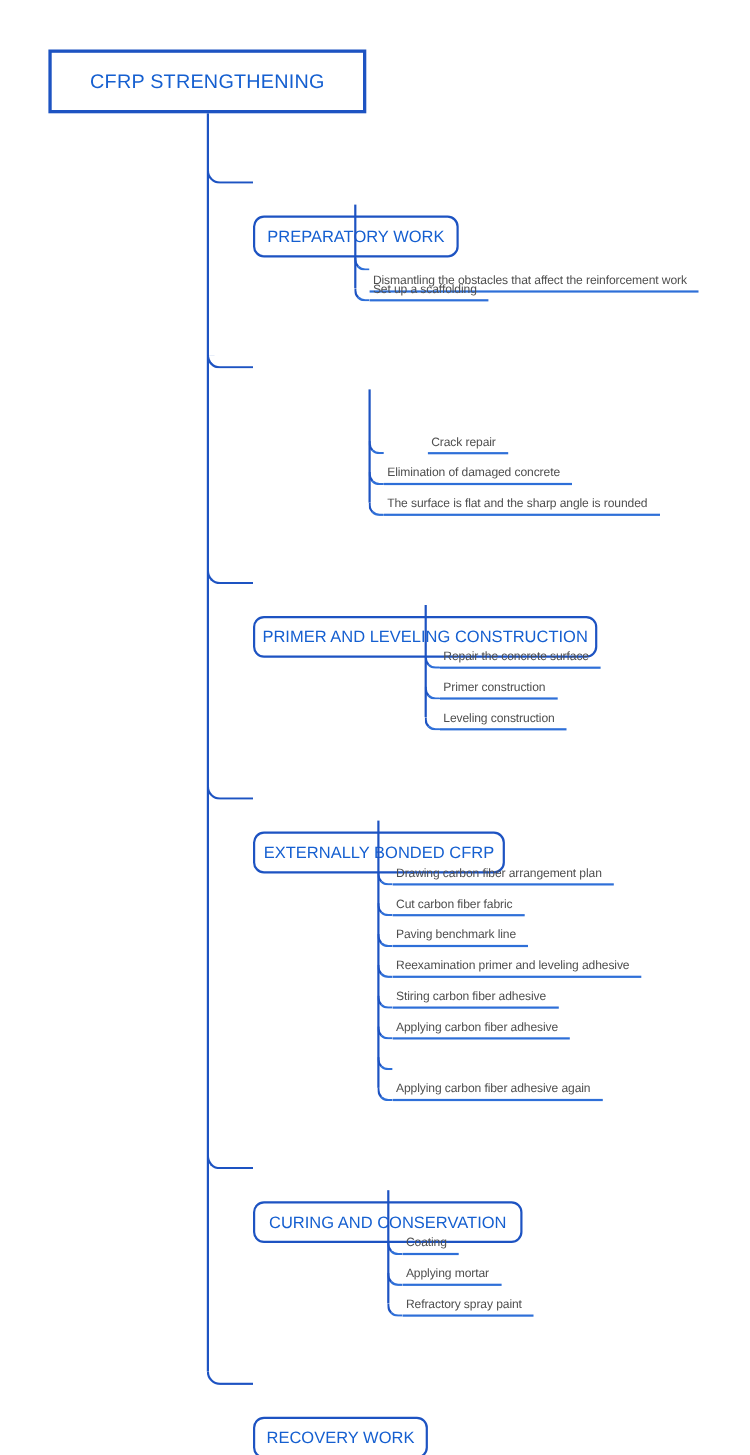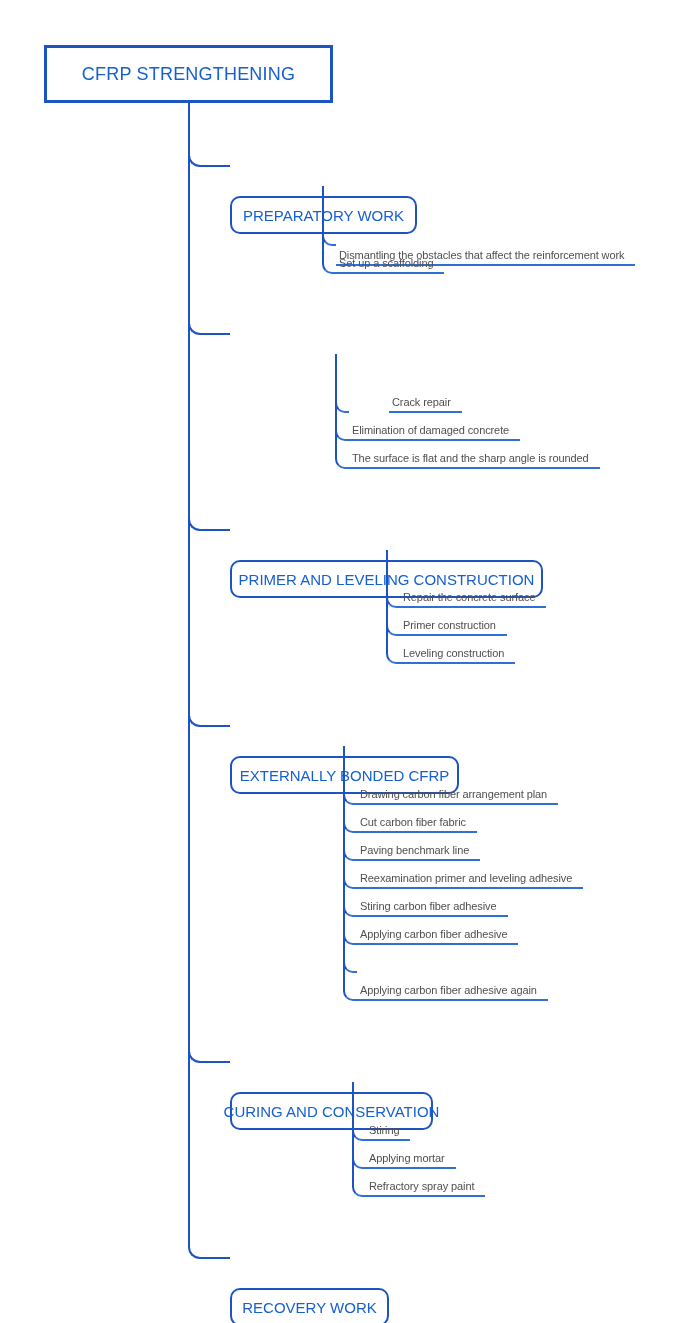--- a/index.html
+++ b/index.html
@@ -135,28 +135,28 @@
   <div class="child" style="left:357px; top:927px;">
     <span>Applying carbon fiber adhesive</span>
   </div>
   <div class="elbow child-elbow" style="left:343px; top:961px;"></div>
   <div class="elbow child-elbow" style="left:343px; top:989px;"></div>
   <div class="child" style="left:357px; top:983px;">
     <span>Applying carbon fiber adhesive again</span>
   </div>
 
   <div class="elbow topic-elbow" style="top:1051px;"></div>
-  <div class="topic-box" style="top:1044px; width:203px;justify-content:center;">
+  <div class="topic-box" style="top:1044px; width:245px;justify-content:center;">
     <span>CURING AND CONSERVATION</span>
   </div>
   <div class="vline" style="left:352px; top:1082px; height:103px;"></div>
 
   <div class="elbow child-elbow" style="left:352px; top:1129px;"></div>
   <div class="child" style="left:366px; top:1123px;">
-    <span>Stiring</span>
+    <span>Coating</span>
   </div>
   <div class="elbow child-elbow" style="left:352px; top:1157px;"></div>
   <div class="child" style="left:366px; top:1151px;">
     <span>Applying mortar</span>
   </div>
   <div class="elbow child-elbow" style="left:352px; top:1185px;"></div>
   <div class="child" style="left:366px; top:1179px;">
     <span>Refractory spray paint</span>
   </div>
 

